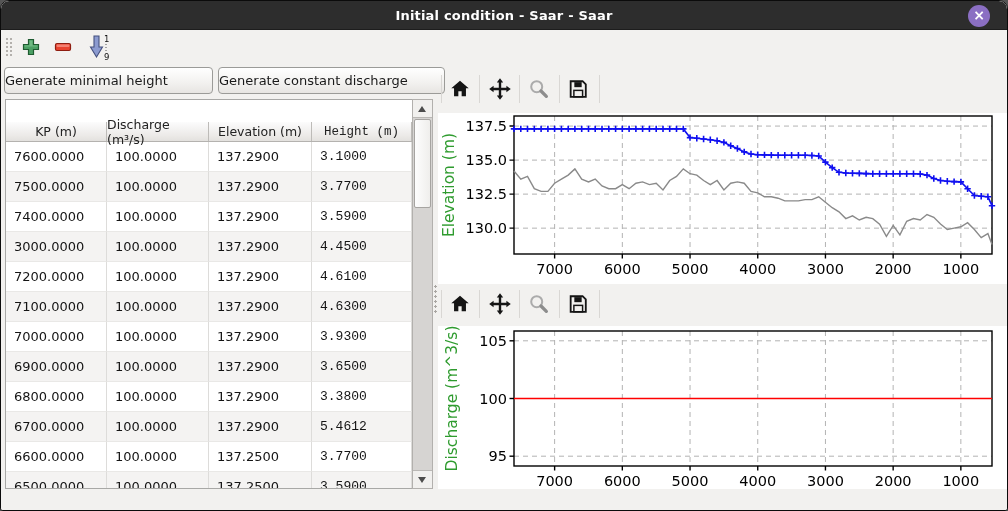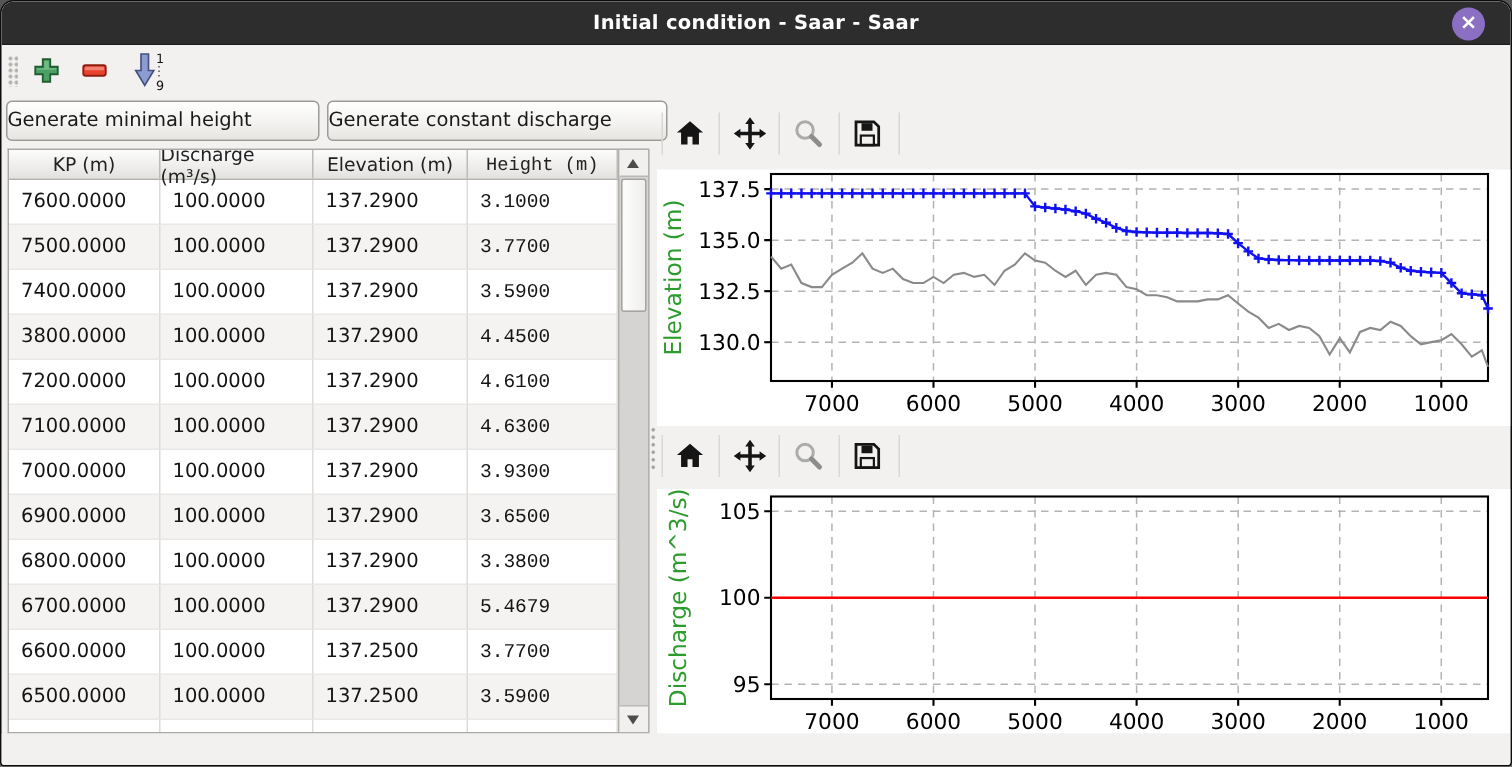--- a/index.html
+++ b/index.html
@@ -20,21 +20,21 @@
          background-size:4px 4px; }
   .tb-icon{ position:absolute; }
   
   .gen-btn{ position:absolute; top:66px; height:27px; border:1px solid #9b9b98; border-radius:4px;
             background:linear-gradient(#ffffff,#f2f1ef 60%,#e7e5e2); font-size:13px; color:#1a1a1a;
             font-family:inherit; text-align:left; cursor:pointer; }
   
   .tbl{ position:absolute; left:4px; top:98px; width:407px; height:390px; background:#fff;
         border:1px solid #a8a8a6; border-right:none; overflow:hidden; }
   .thead{ display:flex; height:20px; background:linear-gradient(#fcfcfc,#eceae8 70%,#e3e1de);
-          border-bottom:1px solid #b4b2af; }
+          border-bottom:1px solid #b4b2af;margin-top:22px; }
   .thead .hcell{ display:flex; align-items:center; justify-content:center; font-size:12.5px;
                  color:#222; border-right:1px solid #bdbbb8; }
   .trow{ display:flex; height:30px;justify-content:center; }
   .trow.even{ background:#ffffff; } .trow.odd{ background:#f4f3f2; }
   .tcell{ display:flex; align-items:center; padding-left:8px; font-size:13px; color:#141414;
           border-right:1px solid #dddcda; border-bottom:1px solid #e9e8e6; }
   .c0{ width:101px; } .c1{ width:102px; } .c2{ width:103px; } .c3{ flex:1;font-family:Liberation Mono, monospace; }
   
   .vscroll{ position:absolute; left:411px; top:98px; width:21px; height:390px;
             background:#d6d4d2; border:1px solid #b2b0ad; }
@@ -111,21 +111,21 @@
           <div class="tcell c2">137.2900</div>
           <div class="tcell c3">3.7700</div>
         </div>
         <div class="trow even">
           <div class="tcell c0">7400.0000</div>
           <div class="tcell c1">100.0000</div>
           <div class="tcell c2">137.2900</div>
           <div class="tcell c3">3.5900</div>
         </div>
         <div class="trow odd">
-          <div class="tcell c0">3800.0000</div>
+          <div class="tcell c0">3000.0000</div>
           <div class="tcell c1">100.0000</div>
           <div class="tcell c2">137.2900</div>
           <div class="tcell c3">4.4500</div>
         </div>
         <div class="trow even">
           <div class="tcell c0">7200.0000</div>
           <div class="tcell c1">100.0000</div>
           <div class="tcell c2">137.2900</div>
           <div class="tcell c3">4.6100</div>
         </div>
@@ -150,21 +150,21 @@
         <div class="trow even">
           <div class="tcell c0">6800.0000</div>
           <div class="tcell c1">100.0000</div>
           <div class="tcell c2">137.2900</div>
           <div class="tcell c3">3.3800</div>
         </div>
         <div class="trow odd">
           <div class="tcell c0">6700.0000</div>
           <div class="tcell c1">100.0000</div>
           <div class="tcell c2">137.2900</div>
-          <div class="tcell c3">5.4679</div>
+          <div class="tcell c3">5.4612</div>
         </div>
         <div class="trow even">
           <div class="tcell c0">6600.0000</div>
           <div class="tcell c1">100.0000</div>
           <div class="tcell c2">137.2500</div>
           <div class="tcell c3">3.7700</div>
         </div>
         <div class="trow odd">
           <div class="tcell c0">6500.0000</div>
           <div class="tcell c1">100.0000</div>

